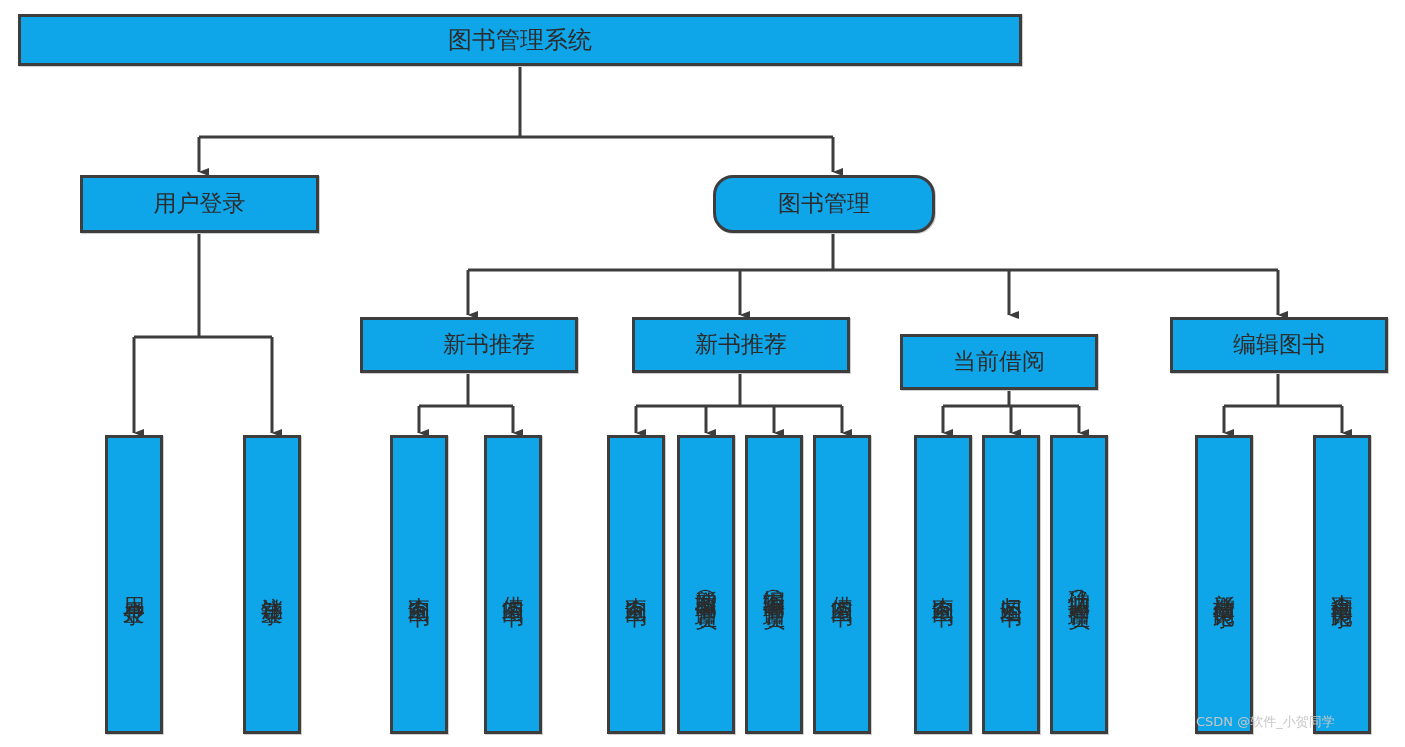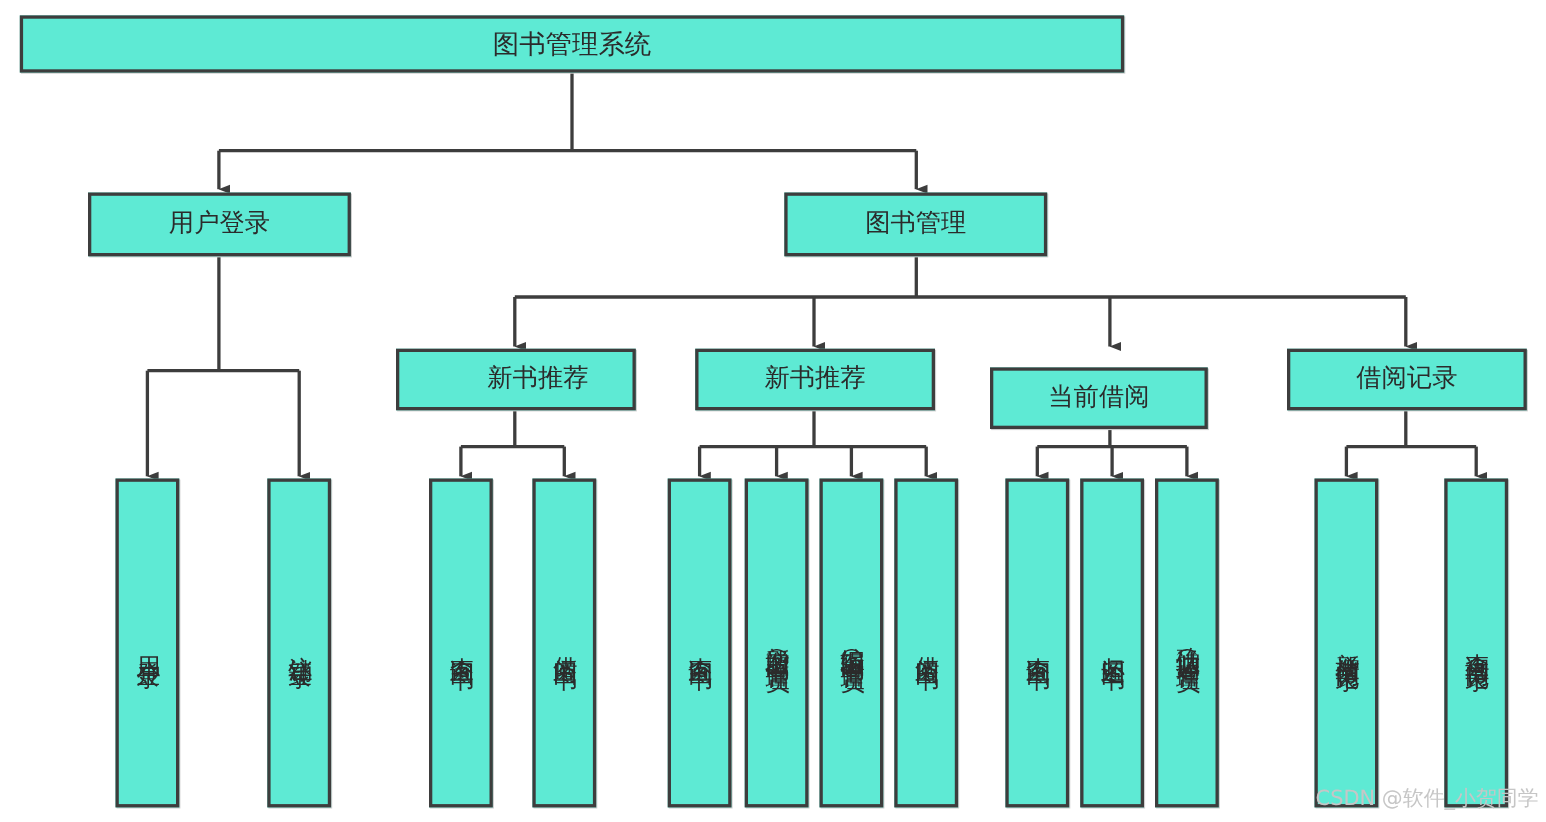--- a/index.html
+++ b/index.html
@@ -21,21 +21,21 @@
   #edge-layer {
     position: absolute;
     left: 0;
     top: 0;
     width: 1405px;
     height: 747px;
   }
   .node {
     position: absolute;
     box-sizing: border-box;
-    background: #5eead4;
+    background: #0ea5e9;
     border: 3px solid #3d3d3d;
     box-shadow: 1px 1px 0 0 #cfcfcf;
     display: flex;
     align-items: center;
     justify-content: center;
     z-index: 2;
   }
   .node-label {
     color: #2b2b2b;
     line-height: 1.18;
@@ -61,21 +61,21 @@
     text-orientation: upright;
     font-size: 22px;
     letter-spacing: 3px;
     line-height: 1;
     max-height: 100%;
   }
   #watermark {
     position: absolute;
     left: 1196px;
     top: 713px;
-    font-size: 19px;
+    font-size: 13px;
     color: #c6c6c6;
     white-space: nowrap;
     z-index: 5;
     pointer-events: none;
   }
 </style>
 </head>
 <body>
 
 <div id="diagram-root">
@@ -130,35 +130,35 @@
     </g>
   </svg>
 
   <div class="node horiz" id="node-root" style="left:18px; top:14px; width:1004px; height:52px;">
     <span class="node-label">图书管理系统</span>
   </div>
 
   <div class="node horiz" style="left:80px; top:175px; width:239px; height:58px;">
     <span class="node-label">用户登录</span>
   </div>
-  <div class="node horiz" style="left:713px; top:175px; width:239px; height:58px;">
+  <div class="node horiz" style="left:713px; top:175px; width:222px; height:58px;border-radius:20px;">
     <span class="node-label">图书管理</span>
   </div>
 
   <div class="node horiz" style="left:360px; top:317px; width:218px; height:56px;padding-left:40px;">
     <span class="node-label">新书推荐</span>
   </div>
   <div class="node horiz" style="left:632px; top:317px; width:218px; height:56px;">
     <span class="node-label">新书推荐</span>
   </div>
   <div class="node horiz" style="left:900px; top:334px; width:198px; height:56px;">
     <span class="node-label">当前借阅</span>
   </div>
   <div class="node horiz" style="left:1170px; top:317px; width:218px; height:56px;">
-    <span class="node-label">借阅记录</span>
+    <span class="node-label">编辑图书</span>
   </div>
 
   <div class="node vert" style="left:105px; top:435px; width:58px; height:299px;">
     <span class="node-label">用户登录</span>
   </div>
   <div class="node vert" style="left:243px; top:435px; width:58px; height:299px;">
     <span class="node-label">注销登录</span>
   </div>
 
   <div class="node vert" style="left:390px; top:435px; width:58px; height:299px;">

